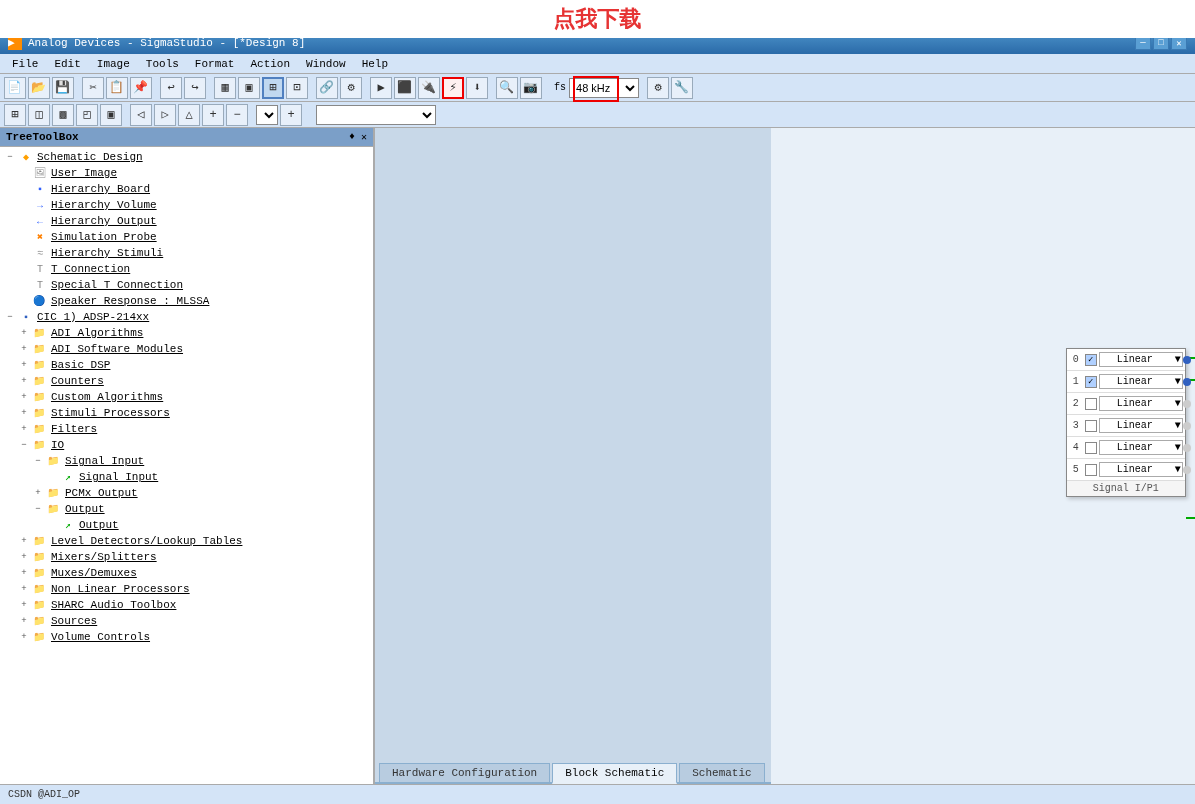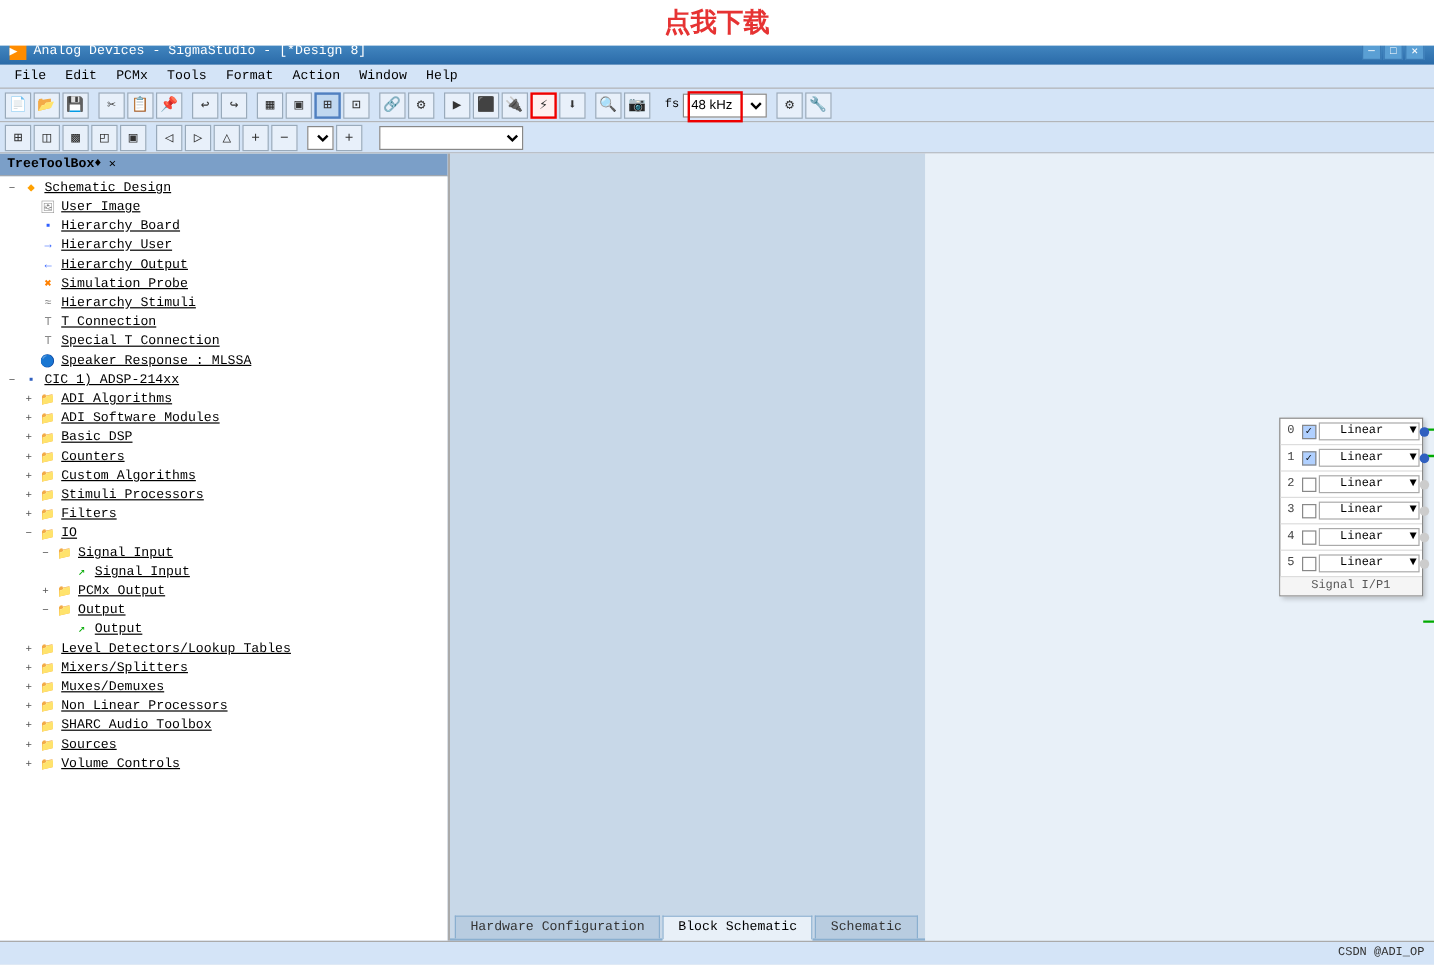--- a/index.html
+++ b/index.html
@@ -168,20 +168,21 @@
       overflow: hidden;
     }
     .tree-header {
       background: #7b9fc8;
       color: #000;
       padding: 3px 6px;
       font-weight: bold;
       font-size: 11px;
       display: flex;
       align-items: center;
+      justify-content: space-between;
       border-bottom: 1px solid #aaa;
     }
     .tree-header-icons {
       display: flex;
       gap: 6px;
       font-size: 10px;
     }
     .tree-content {
       flex: 1;
       overflow-y: auto;
@@ -370,21 +371,21 @@
       left: 0;
       right: 0;
       height: 20px;
       background: #d4e4f7;
       border-top: 1px solid #aaa;
       display: flex;
       align-items: center;
       padding: 0 8px;
       font-size: 10px;
       color: #333;
-      justify-content: flex-end;
+      justify-content: flex-start;
     }
 
     .highlight-box {
       position: absolute;
       top: 76px;
       left: 573px;
       width: 46px;
       height: 26px;
       border: 2px solid #e00;
       pointer-events: none;
@@ -402,21 +403,21 @@
   <div class="title-bar-controls">
     <div class="title-btn">─</div>
     <div class="title-btn">□</div>
     <div class="title-btn">✕</div>
   </div>
 </div>
 
 <div class="menu-bar">
   <span class="menu-item">File</span>
   <span class="menu-item">Edit</span>
-  <span class="menu-item">PCMx</span>
+  <span class="menu-item">Image</span>
   <span class="menu-item">Tools</span>
   <span class="menu-item">Format</span>
   <span class="menu-item">Action</span>
   <span class="menu-item">Window</span>
   <span class="menu-item">Help</span>
 </div>
 
 <div class="toolbar1">
   <div class="tb-btn">📄</div>
   <div class="tb-btn">📂</div>
@@ -515,21 +516,21 @@
         <div class="tree-node">
       <span class="indent" style="width:14px;display:inline-block;"></span>
       <span class="expand-icon" style="color:#555;"> </span>
       <span class="node-icon" style="color:#3060ff;">▪</span>
       <span class="node-label">Hierarchy Board</span>
     </div>
         <div class="tree-node">
       <span class="indent" style="width:14px;display:inline-block;"></span>
       <span class="expand-icon" style="color:#555;"> </span>
       <span class="node-icon" style="color:#3060ff;">→</span>
-      <span class="node-label">Hierarchy User</span>
+      <span class="node-label">Hierarchy Volume</span>
     </div>
         <div class="tree-node">
       <span class="indent" style="width:14px;display:inline-block;"></span>
       <span class="expand-icon" style="color:#555;"> </span>
       <span class="node-icon" style="color:#3060ff;">←</span>
       <span class="node-label">Hierarchy Output</span>
     </div>
         <div class="tree-node">
       <span class="indent" style="width:14px;display:inline-block;"></span>
       <span class="expand-icon" style="color:#555;"> </span>

